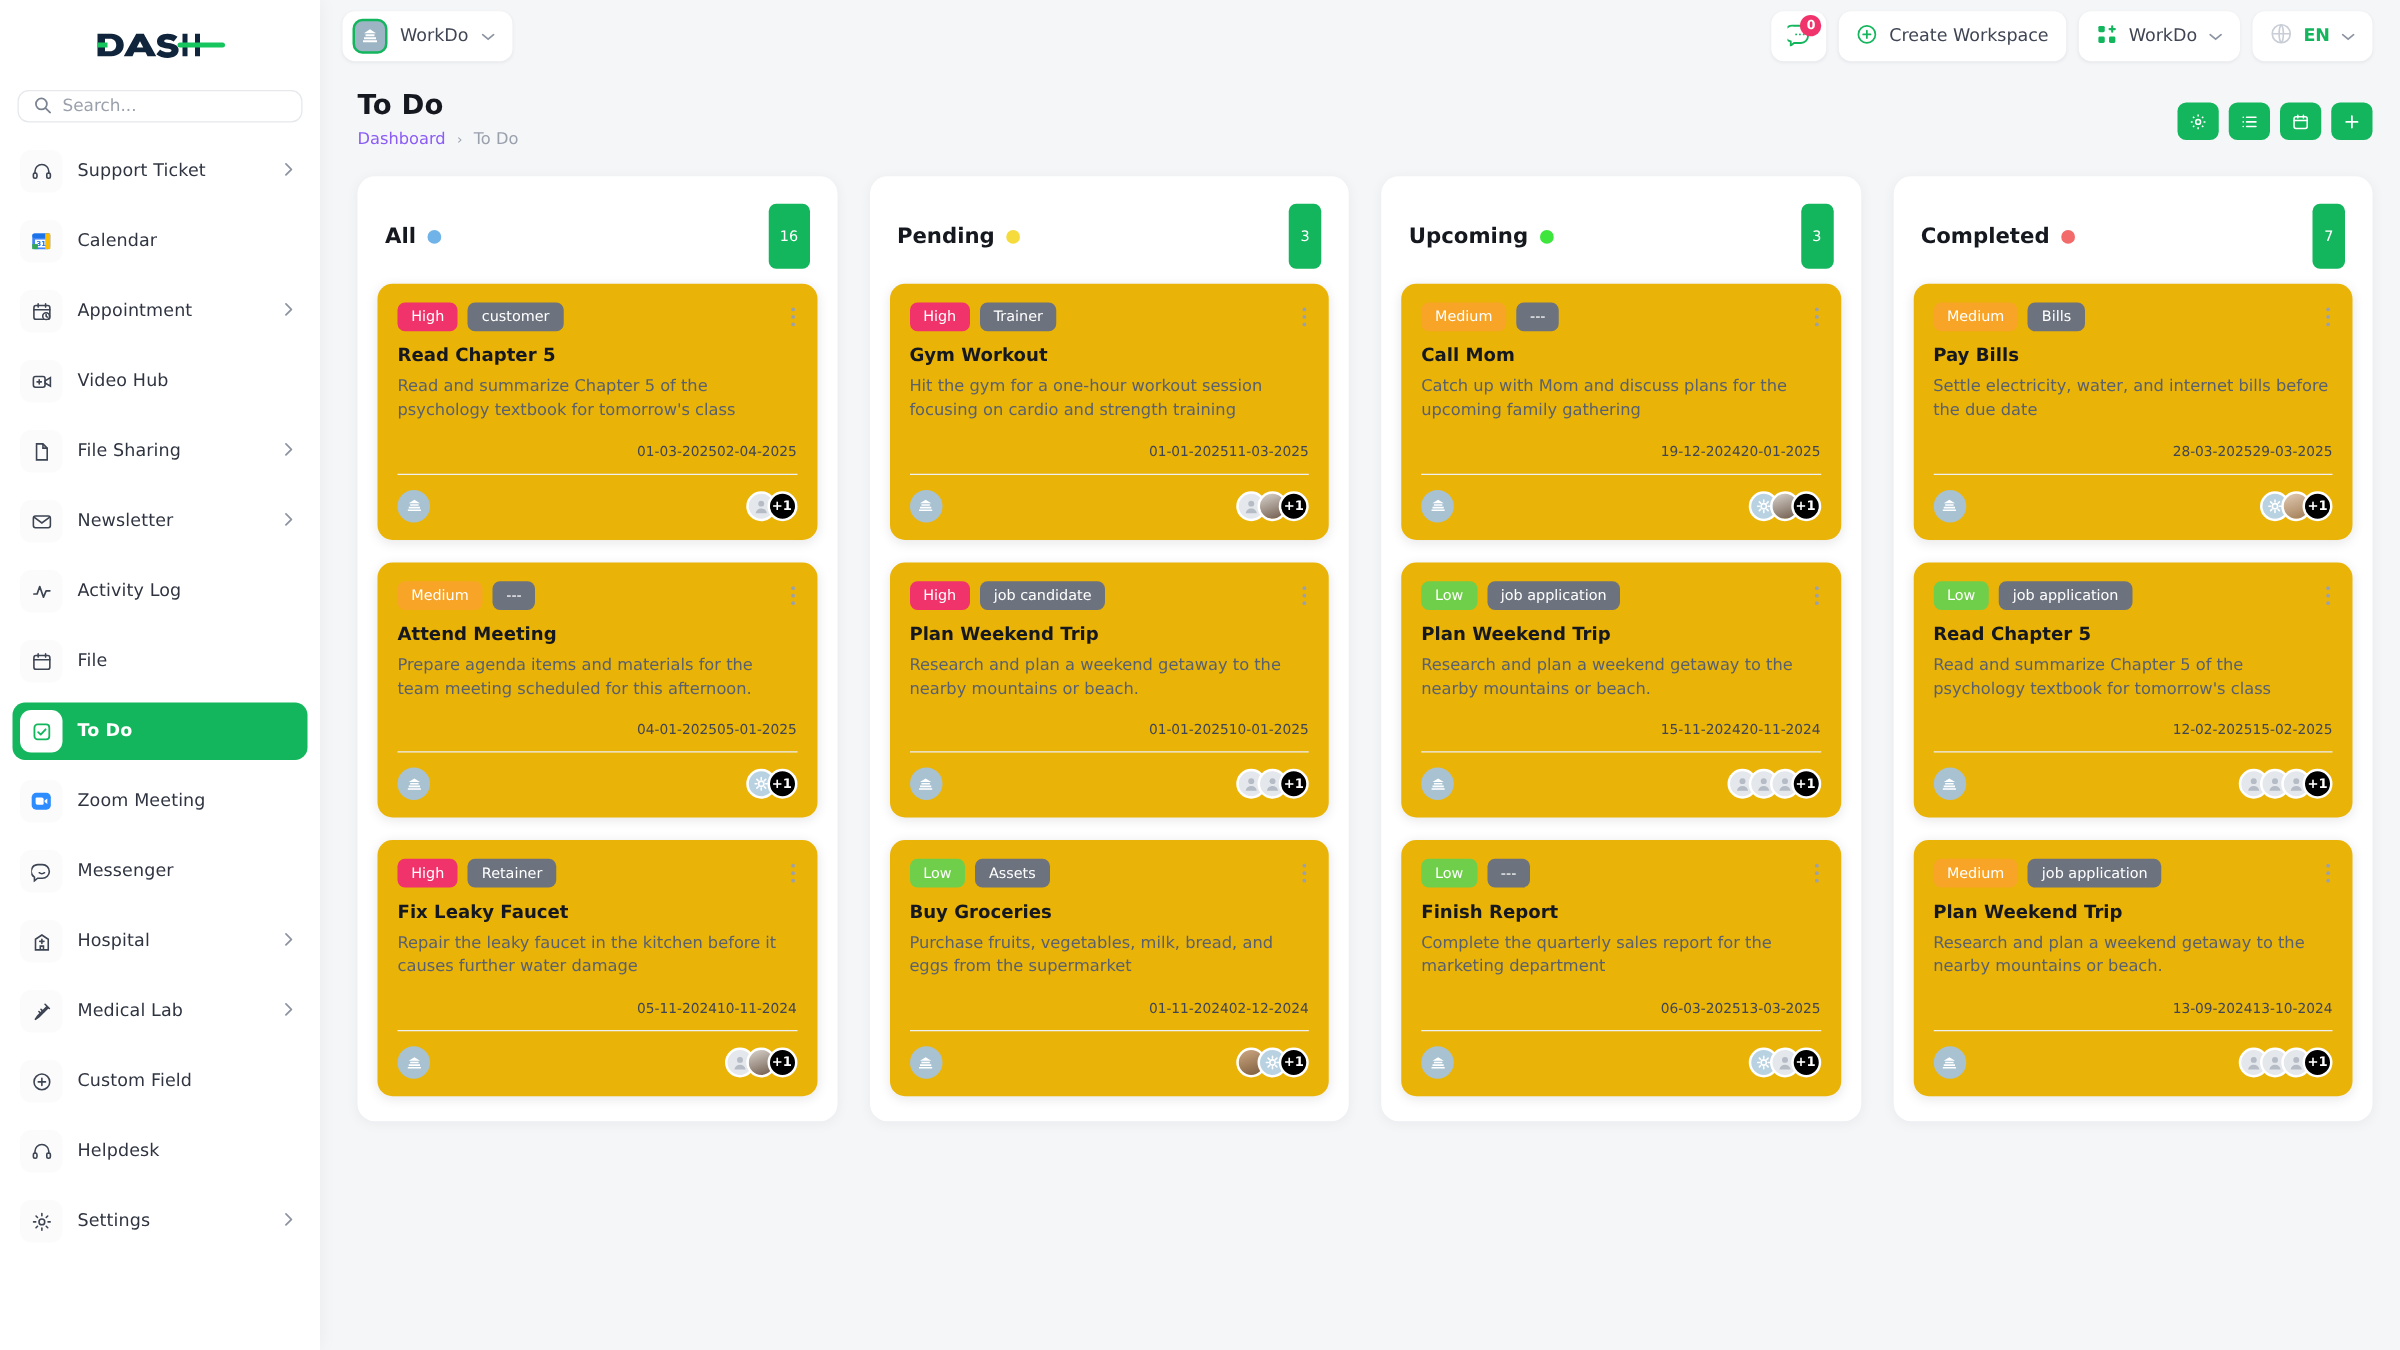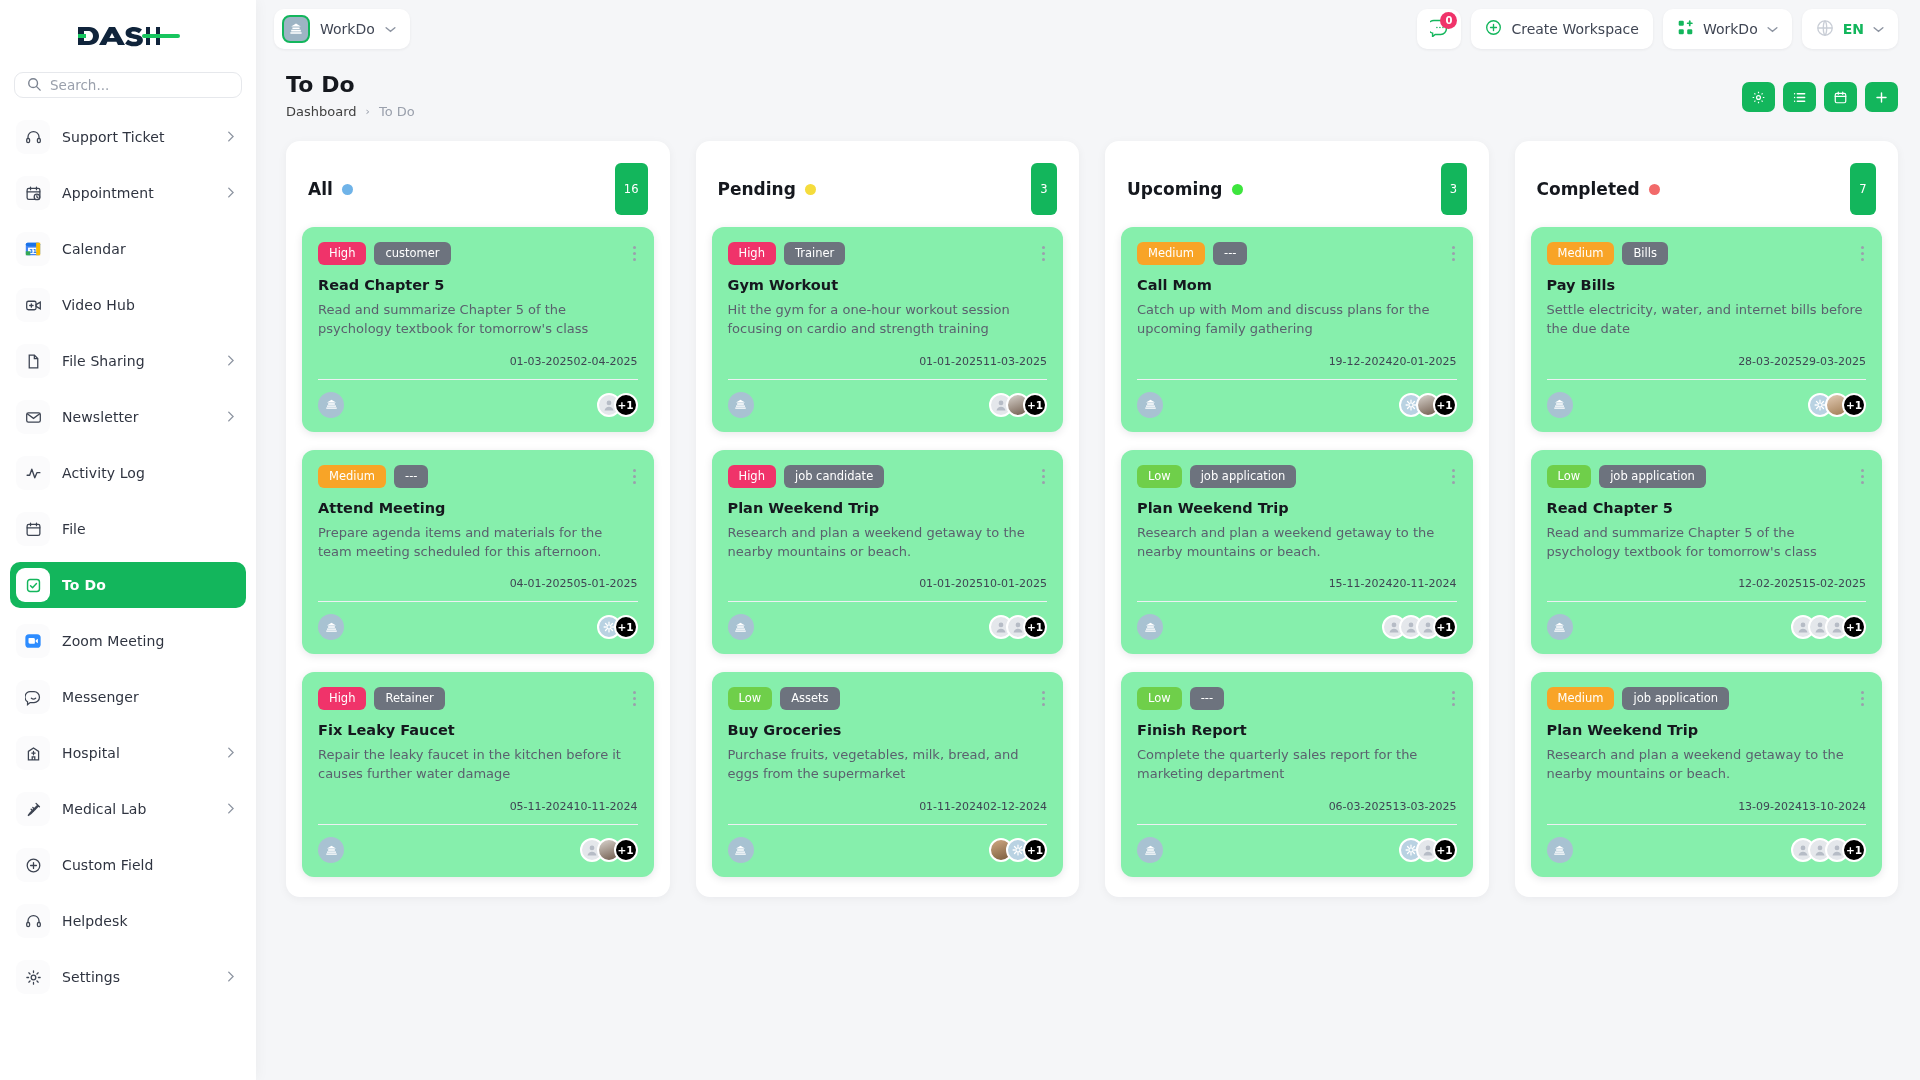--- a/index.html
+++ b/index.html
@@ -82,21 +82,21 @@
     background: #f0336a; color: #fff; border-radius: 9px; font-size: 10px;
     display: flex; align-items: center; justify-content: center; padding: 0 4px;
     font-weight: 600;
   }
   .caret { color: #8d94a1; font-size: 11px; }
   .en-txt { color: #13b65c; font-weight: 600; font-size: 14px; }
 
   .page-head { padding: 14px 22px 10px 30px; display: flex; align-items: flex-start; }
   .page-title { font-size: 22px; font-weight: 700; color: #15181e; letter-spacing: .1px; }
   .crumbs { margin-top: 7px; font-size: 13px; display: flex; align-items: center; gap: 9px; }
-  .crumbs .lk { color: #404040; cursor: pointer; }
+  .crumbs .lk { color: #8b5cf6; cursor: pointer; }
   .crumbs .sep { color: #9aa0ac; font-size: 11px; }
   .crumbs .cur { color: #9aa0ac; }
   .head-actions { margin-left: auto; display: flex; gap: 8px; align-items: center; padding-top: 10px; }
   .gbtn {
     width: 33px; height: 30px; border-radius: 7px; background: #13b65c;
     display: flex; align-items: center; justify-content: center; cursor: pointer;
   }
 
   
   .board {
@@ -114,21 +114,21 @@
   }
   .col-title { font-size: 17px; font-weight: 700; color: #15181e; }
   .col-dot { width: 11px; height: 11px; border-radius: 50%; }
   .col-count {
     margin-left: auto; background: #13b65c; color: #fff; font-size: 11.5px;
     border-radius: 6px; padding: 19px 9px; min-width: 26px; text-align: center;
   }
   .col-body { padding: 6px 16px 20px 16px; display: flex; flex-direction: column; gap: 18px; }
 
   .card {
-    background: #86efac; border-radius: 12px; padding: 15px 16px 14px 16px;
+    background: #eab308; border-radius: 12px; padding: 15px 16px 14px 16px;
     box-shadow: 0 2px 9px rgba(16,24,40,.10);
   }
   .tags { display: flex; align-items: flex-start; gap: 8px; }
   .tag {
     font-size: 11.5px; color: #fff; border-radius: 6px; padding: 4px 11px;
     white-space: nowrap; line-height: 1.3;
   }
   .tag.high { background: #f0336a; }
   .tag.medium { background: #f8a427; }
   .tag.low { background: #6fcf4a; }
@@ -207,44 +207,44 @@
               <rect x="14.6" y="11" width="3.4" height="5" rx="1.6"></rect>
             </svg>
           </span>
           <span class="lbl">Support Ticket</span>
           <span class="chev"><svg width="7" height="11" viewBox="0 0 8 12" fill="none" stroke="#8d94a1" stroke-width="1.6">
               <path d="M2 1l5 5-5 5" stroke-linecap="round"></path>
             </svg></span>
         </div>
         <div class="nav-item">
           <span class="ic">
-            <svg width="17" height="17" viewBox="0 0 20 20" fill="none" stroke="#3d4452" stroke-width="1.5">
-              <rect x="2.5" y="4" width="15" height="13" rx="2"></rect>
-              <path d="M2.5 8h15M6.5 2.5v3M13.5 2.5v3" stroke-linecap="round"></path>
-              <circle cx="14" cy="14" r="3.2" fill="#fff"></circle>
-              <path d="M14 12.4V14l1.1.9" stroke-linecap="round"></path>
-            </svg>
-          </span>
-          <span class="lbl">Appointment</span>
-          <span class="chev"><svg width="7" height="11" viewBox="0 0 8 12" fill="none" stroke="#8d94a1" stroke-width="1.6">
-              <path d="M2 1l5 5-5 5" stroke-linecap="round"></path>
-            </svg></span>
-        </div>
-        <div class="nav-item">
-          <span class="ic">
             <svg width="18" height="18" viewBox="0 0 20 20">
               <rect x="2" y="3" width="16" height="14" rx="2" fill="#4285f4"></rect>
               <rect x="2" y="3" width="16" height="4" rx="2" fill="#1a73e8"></rect>
               <rect x="4.5" y="8.5" width="11" height="7" fill="#fff"></rect>
               <rect x="13.5" y="3" width="4.5" height="14" fill="#fbbc04"></rect>
               <rect x="2" y="12.5" width="5" height="4.5" fill="#34a853"></rect>
               <text x="10" y="14.4" font-size="6" font-family="DejaVu Sans" fill="#1a73e8" text-anchor="middle" font-weight="bold">31</text>
             </svg>
           </span>
           <span class="lbl">Calendar</span>
+        </div>
+        <div class="nav-item">
+          <span class="ic">
+            <svg width="17" height="17" viewBox="0 0 20 20" fill="none" stroke="#3d4452" stroke-width="1.5">
+              <rect x="2.5" y="4" width="15" height="13" rx="2"></rect>
+              <path d="M2.5 8h15M6.5 2.5v3M13.5 2.5v3" stroke-linecap="round"></path>
+              <circle cx="14" cy="14" r="3.2" fill="#fff"></circle>
+              <path d="M14 12.4V14l1.1.9" stroke-linecap="round"></path>
+            </svg>
+          </span>
+          <span class="lbl">Appointment</span>
+          <span class="chev"><svg width="7" height="11" viewBox="0 0 8 12" fill="none" stroke="#8d94a1" stroke-width="1.6">
+              <path d="M2 1l5 5-5 5" stroke-linecap="round"></path>
+            </svg></span>
         </div>
         <div class="nav-item">
           <span class="ic">
             <svg width="17" height="17" viewBox="0 0 20 20" fill="none" stroke="#3d4452" stroke-width="1.5">
               <rect x="2" y="5" width="11" height="10" rx="2"></rect>
               <path d="M13 9l5-3v8l-5-3z"></path>
               <path d="M7.5 8v4M5.5 10h4" stroke-linecap="round"></path>
             </svg>
           </span>
           <span class="lbl">Video Hub</span>

